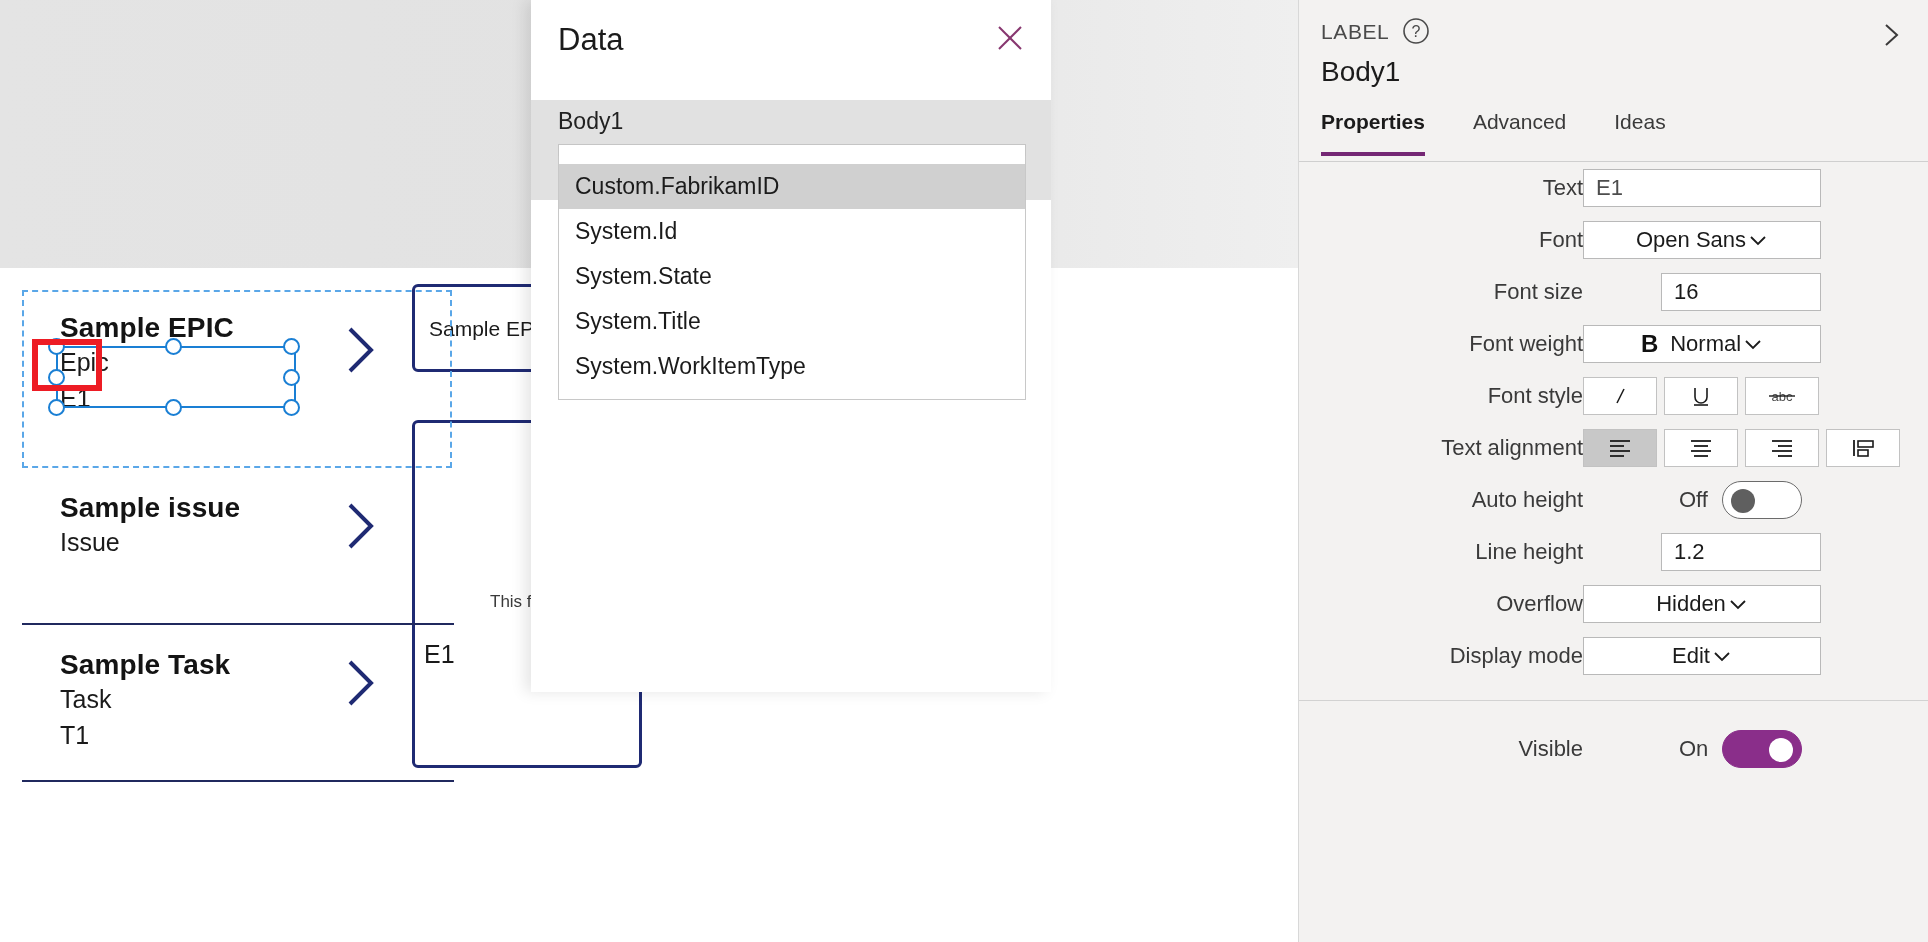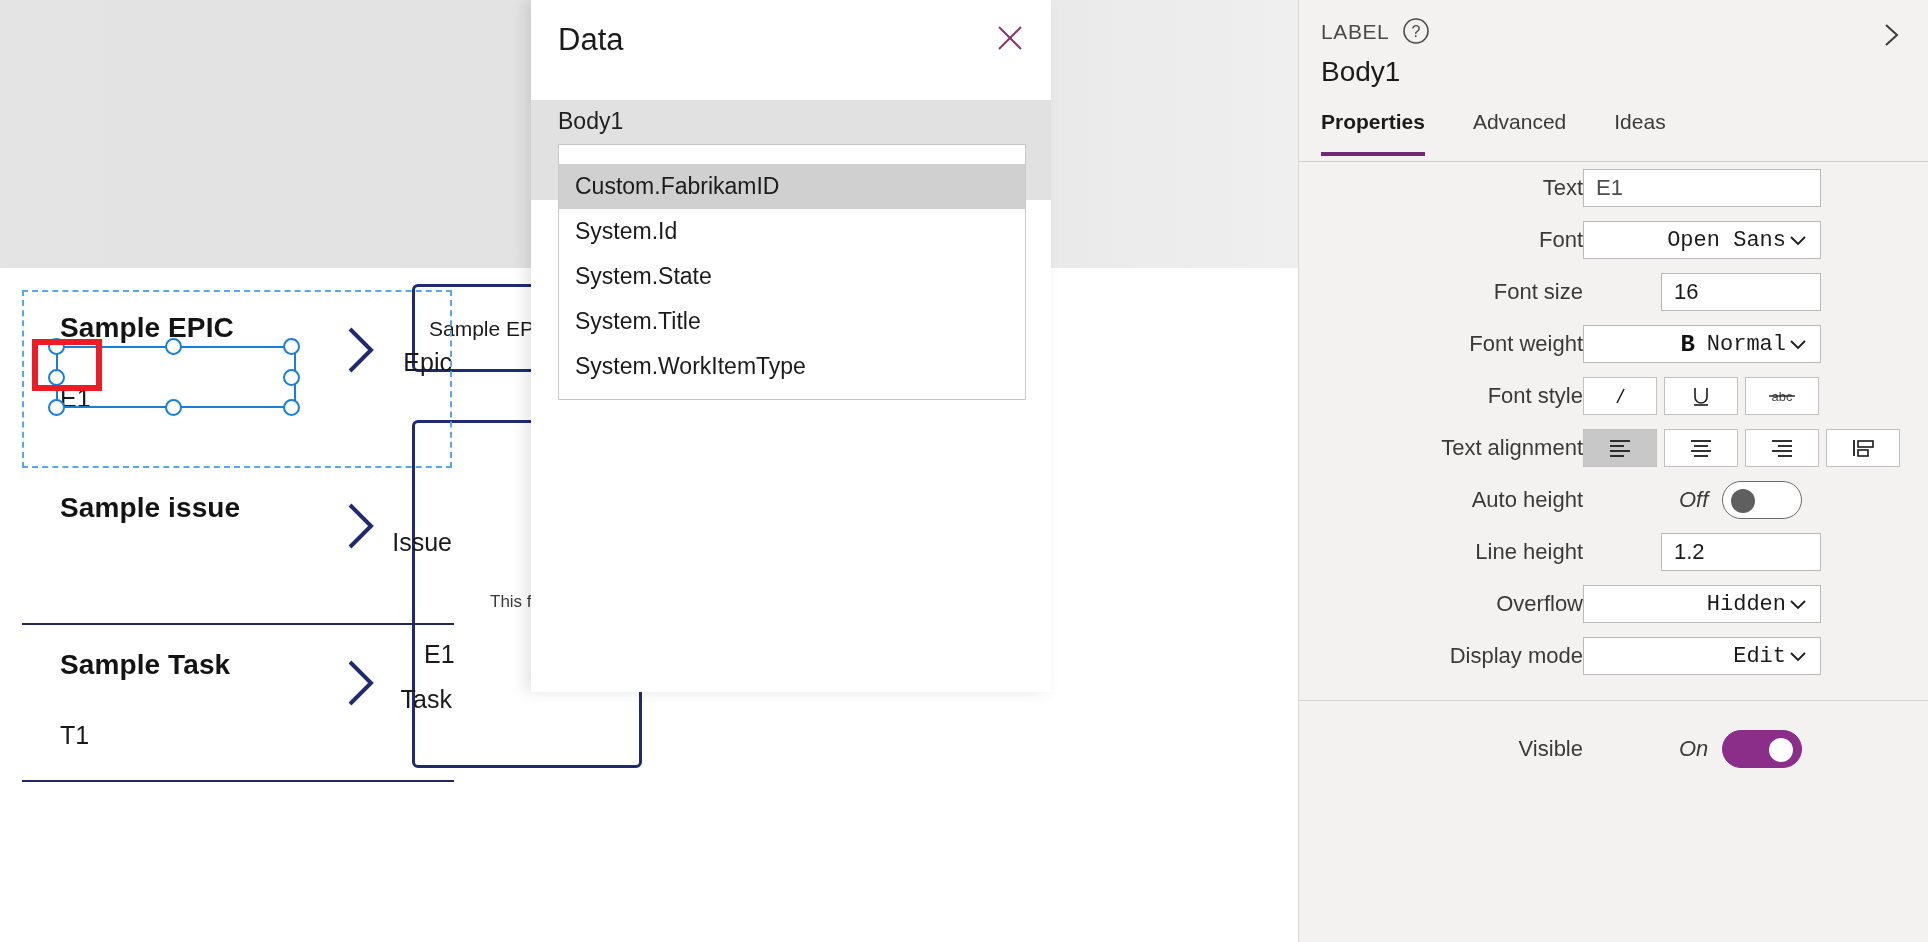--- a/index.html
+++ b/index.html
@@ -18,21 +18,21 @@
   }
   .canvas-body {
     position: absolute; left: 0; top: 268px; width: 1298px; height: 674px;
     background: #ffffff;
   }
 
   
   .gallery { position: absolute; left: 0; top: 290px; width: 470px; }
   .gal-card { position: relative; width: 452px; padding: 22px 0 18px 60px; }
   .gal-title { font-size: 28px; font-weight: bold; color: #141414; letter-spacing: .1px; line-height: 1.25; }
-  .gal-sub  { font-size: 25px; color: #1a1a1a; line-height: 1.42; font-weight: 400; text-align: right; }
+  .gal-sub  { font-size: 25px; color: #1a1a1a; line-height: 1.42; font-weight: 400; }
   .gal-id   { font-size: 25px; color: #1a1a1a; line-height: 1.42; font-weight: 400; }
   .gal-chev {
     position: absolute; right: 74px; top: 50%; transform: translateY(-50%);
     width: 34px; height: 52px;
   }
   .gal-sep { width: 432px; height: 2px; background: #20295e; margin-left: 22px; }
 
   
   .gal-selected-outline {
     position: absolute; left: 22px; top: 0; width: 430px; height: 178px;
@@ -151,29 +151,29 @@
   }
   .prop-label { font-size: 22px; color: #3a3a3a; width: 262px; flex-shrink: 0; text-align: right; }
   .prop-ctrl { position: relative; flex: 1; display: flex; align-items: center; }
 
   .ctl-box {
     height: 38px; background: #fff; border: 1px solid #b9b9b9;
     display: flex; align-items: center; padding: 0 10px 0 12px;
     font-size: 22px; color: #1b1b1b;
   }
   .ctl-text  { width: 238px; color: #4d4d4d; }
-  .ctl-wide  { width: 238px; justify-content: flex-end; font-family: Liberation Mono, monospace; }
+  .ctl-wide  { width: 238px; justify-content: center; }
   .ctl-num   { width: 160px; margin-left: 78px; }
   .seg-group { display: flex; gap: 7px; }
   .seg {
     width: 74px; height: 38px; background: #fff; border: 1px solid #c2c2c2;
     display: flex; align-items: center; justify-content: center; cursor: pointer;
   }
   .seg.on { background: #c8c8c8; }
-  .toggle-wrap { display: flex; align-items: center; gap: 14px; margin-left: 96px; font-style: italic; }
+  .toggle-wrap { display: flex; align-items: center; gap: 14px; margin-left: 96px; }
   .toggle-state { font-size: 22px; color: #3a3a3a; }
   .toggle {
     width: 80px; height: 38px; border-radius: 19px; position: relative; cursor: pointer;
     background: #fff; border: 1px solid #6b6b6b;
   }
   .toggle .knob {
     position: absolute; top: 7px; left: 8px; width: 24px; height: 24px;
     border-radius: 50%; background: #5f5f5f;
   }
   .toggle.on { background: #8a2e8a; border-color: #8a2e8a; }

